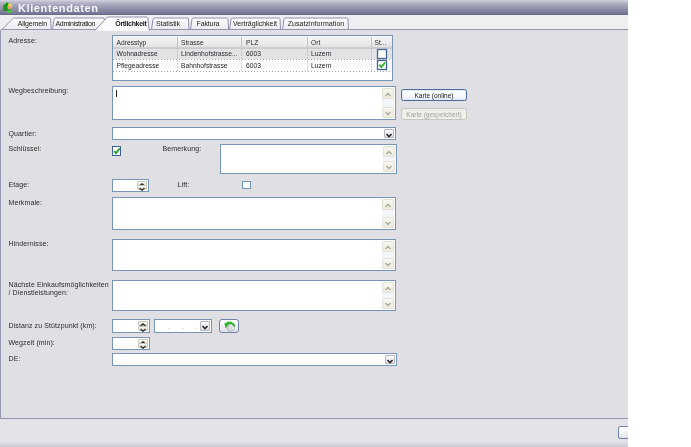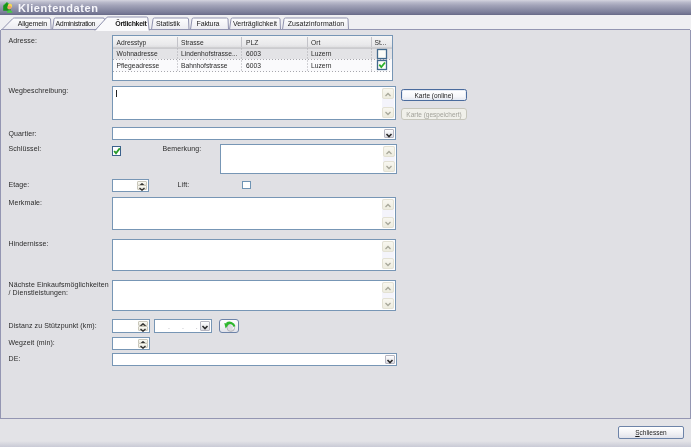--- a/index.html
+++ b/index.html
@@ -1,17 +1,17 @@
 <!DOCTYPE html>
 <html><head>
 <meta charset="utf-8">
 <style>
   html,body{margin:0;padding:0;}
   body{width:691px;height:447px;overflow:hidden;font-family:"Liberation Sans",sans-serif;-webkit-font-smoothing:antialiased;}
-  #win{position:relative;will-change:transform;filter:blur(0.34px);width:691px;height:447px;background:#7dd3fc;overflow:hidden;}
+  #win{position:relative;will-change:transform;filter:blur(0.34px);width:628px;height:447px;background:#7dd3fc;overflow:hidden;}
   
   #titlebar{position:absolute;left:0;top:0;width:691px;height:15px;background:#8d8fa7;}
   #titlebar .grad{position:absolute;inset:0;
     background:linear-gradient(to bottom,#d4d4df 0%,#b8b9ca 16%,#a2a3b8 36%,#8f91a9 58%,#7e809b 80%,#6f718f 95%,#636580 100%);}
   #title-text{position:absolute;left:18px;top:2px;font-size:11px;font-weight:bold;color:#f6f6fb;letter-spacing:0.6px;}
   #title-icon{position:absolute;left:3px;top:2px;}
   
   #tabstrip{position:absolute;left:0;top:15px;width:691px;height:16px;background:#efeff2;}
   
   #pane{position:absolute;left:0;top:30px;width:691px;height:389px;box-sizing:border-box;

